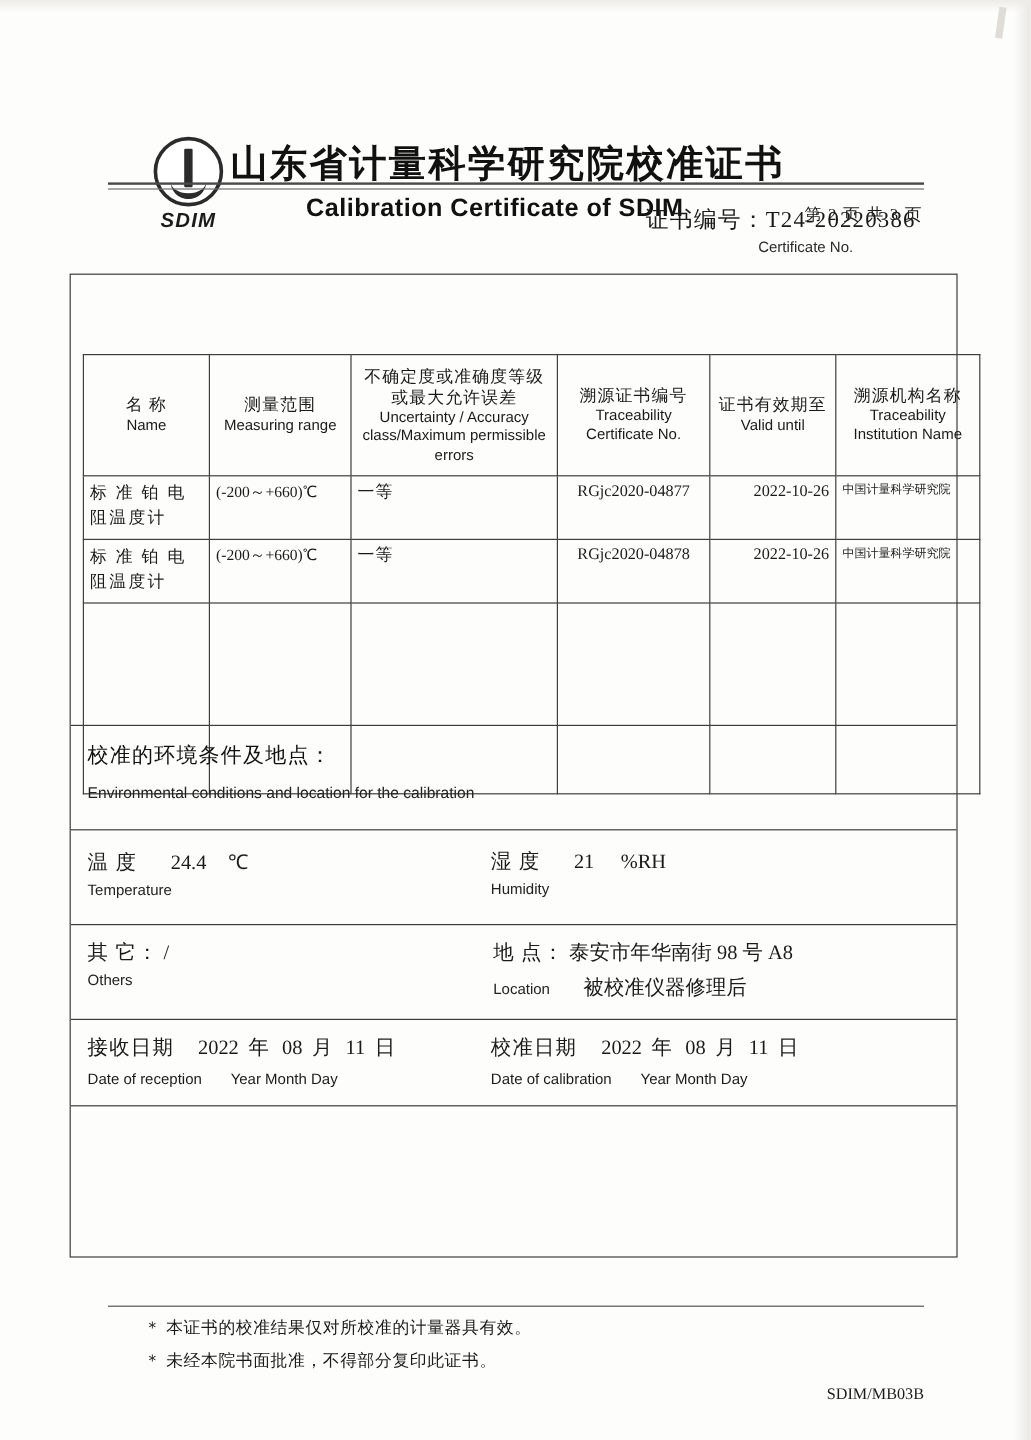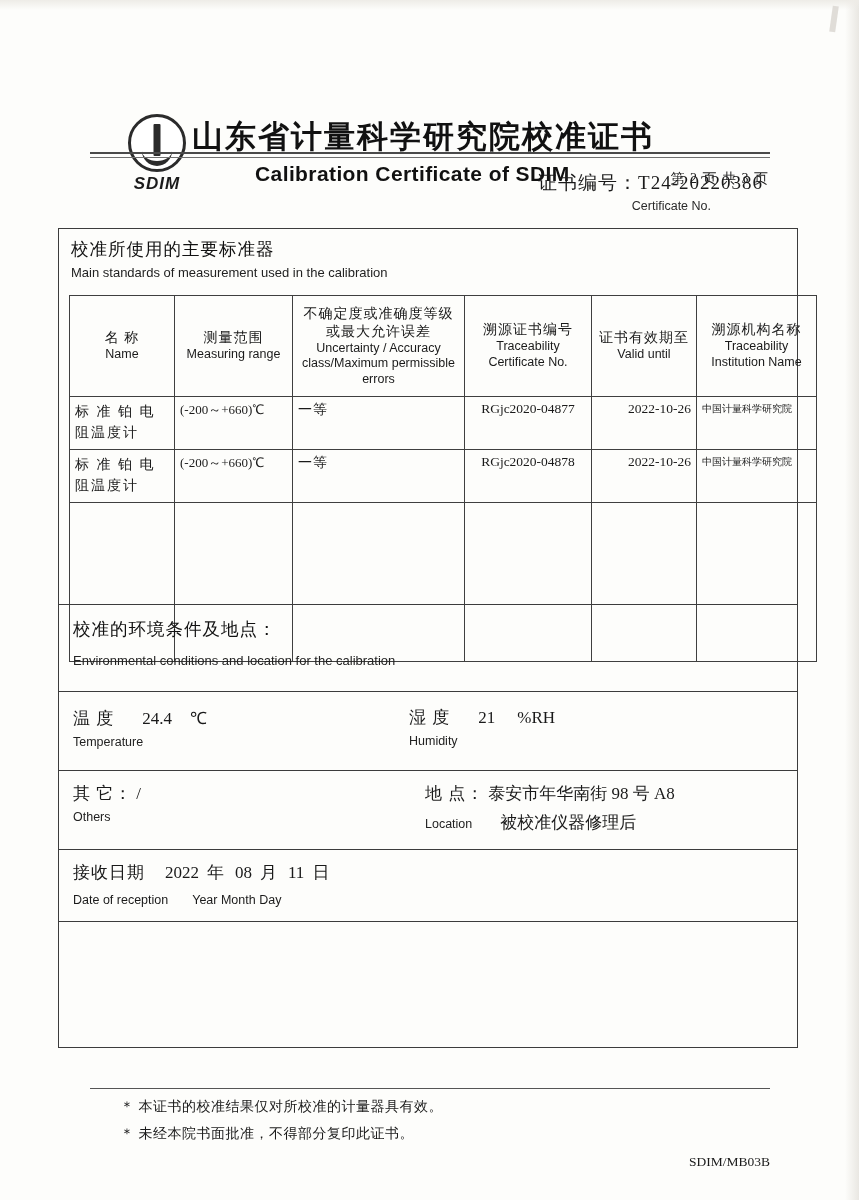--- a/index.html
+++ b/index.html
@@ -282,24 +282,20 @@
   <div class="header-rule"></div>
   <div class="header-rule2"></div>
 
   <div class="cert-no">
     <span>证书编号：</span><span>T24-20220386</span>
   </div>
   <div class="cert-no-en">Certificate No.</div>
 
   <div class="frame">
 
-    <div class="std-head">
-      <div class="sect-title-cn">校准所使用的主要标准器</div>
-      <div class="sect-title-en">Main standards of measurement used in the calibration</div>
-    </div>
 
     <table class="std">
       <colgroup>
         <col style="width:105px">
         <col style="width:118px">
         <col style="width:172px">
         <col style="width:127px">
         <col style="width:105px">
         <col style="width:120px">
       </colgroup>
@@ -381,21 +377,21 @@
       <div class="row-label-en" style="margin-top:5px">Humidity</div>
     </div>
 
     <div class="divider" style="top:541px"></div>
 
     <div class="abs" style="left:14px; top:553px">
       <span class="row-label-cn">其    它：</span>
       <span class="val">/</span>
       <div class="row-label-en" style="margin-top:5px">Others</div>
     </div>
-    <div class="abs" style="left:366px; top:553px">
+    <div class="abs" style="left:352px; top:553px">
       <span class="row-label-cn">地    点：</span>
       <span class="val">泰安市年华南街 98 号 A8</span>
       <div style="margin-top:6px">
         <span class="row-label-en" style="display:inline-block">Location</span>
         <span class="val" style="margin-left:24px">被校准仪器修理后</span>
       </div>
     </div>
 
     <div class="divider" style="top:620px"></div>
 
@@ -405,20 +401,33 @@
       <span class="row-label-cn" style="margin-left:4px">年</span>
       <span class="val" style="margin-left:6px">08</span>
       <span class="row-label-cn" style="margin-left:4px">月</span>
       <span class="val" style="margin-left:6px">11</span>
       <span class="row-label-cn" style="margin-left:4px">日</span>
       <div style="margin-top:6px">
         <span class="small-en">Date of reception</span>
         <span class="small-en" style="margin-left:20px">Year   Month    Day</span>
       </div>
     </div>
+    <div class="abs" style="left:350px; top:632px">
+      <span class="row-label-cn">校准日期</span>
+      <span class="val" style="margin-left:16px">2022</span>
+      <span class="row-label-cn" style="margin-left:4px">年</span>
+      <span class="val" style="margin-left:6px">08</span>
+      <span class="row-label-cn" style="margin-left:4px">月</span>
+      <span class="val" style="margin-left:6px">11</span>
+      <span class="row-label-cn" style="margin-left:4px">日</span>
+      <div style="margin-top:6px">
+        <span class="small-en">Date of calibration</span>
+        <span class="small-en" style="margin-left:20px">Year   Month    Day</span>
+      </div>
+    </div>
 
     <div class="divider" style="top:692px"></div>
 
   </div>
 
   <div class="footer">
     <div class="footer-rule"></div>
     <div class="footer-line">＊ 本证书的校准结果仅对所校准的计量器具有效。</div>
     <div class="footer-line">＊ 未经本院书面批准，不得部分复印此证书。</div>
     <div class="footer-code">SDIM/MB03B</div>

